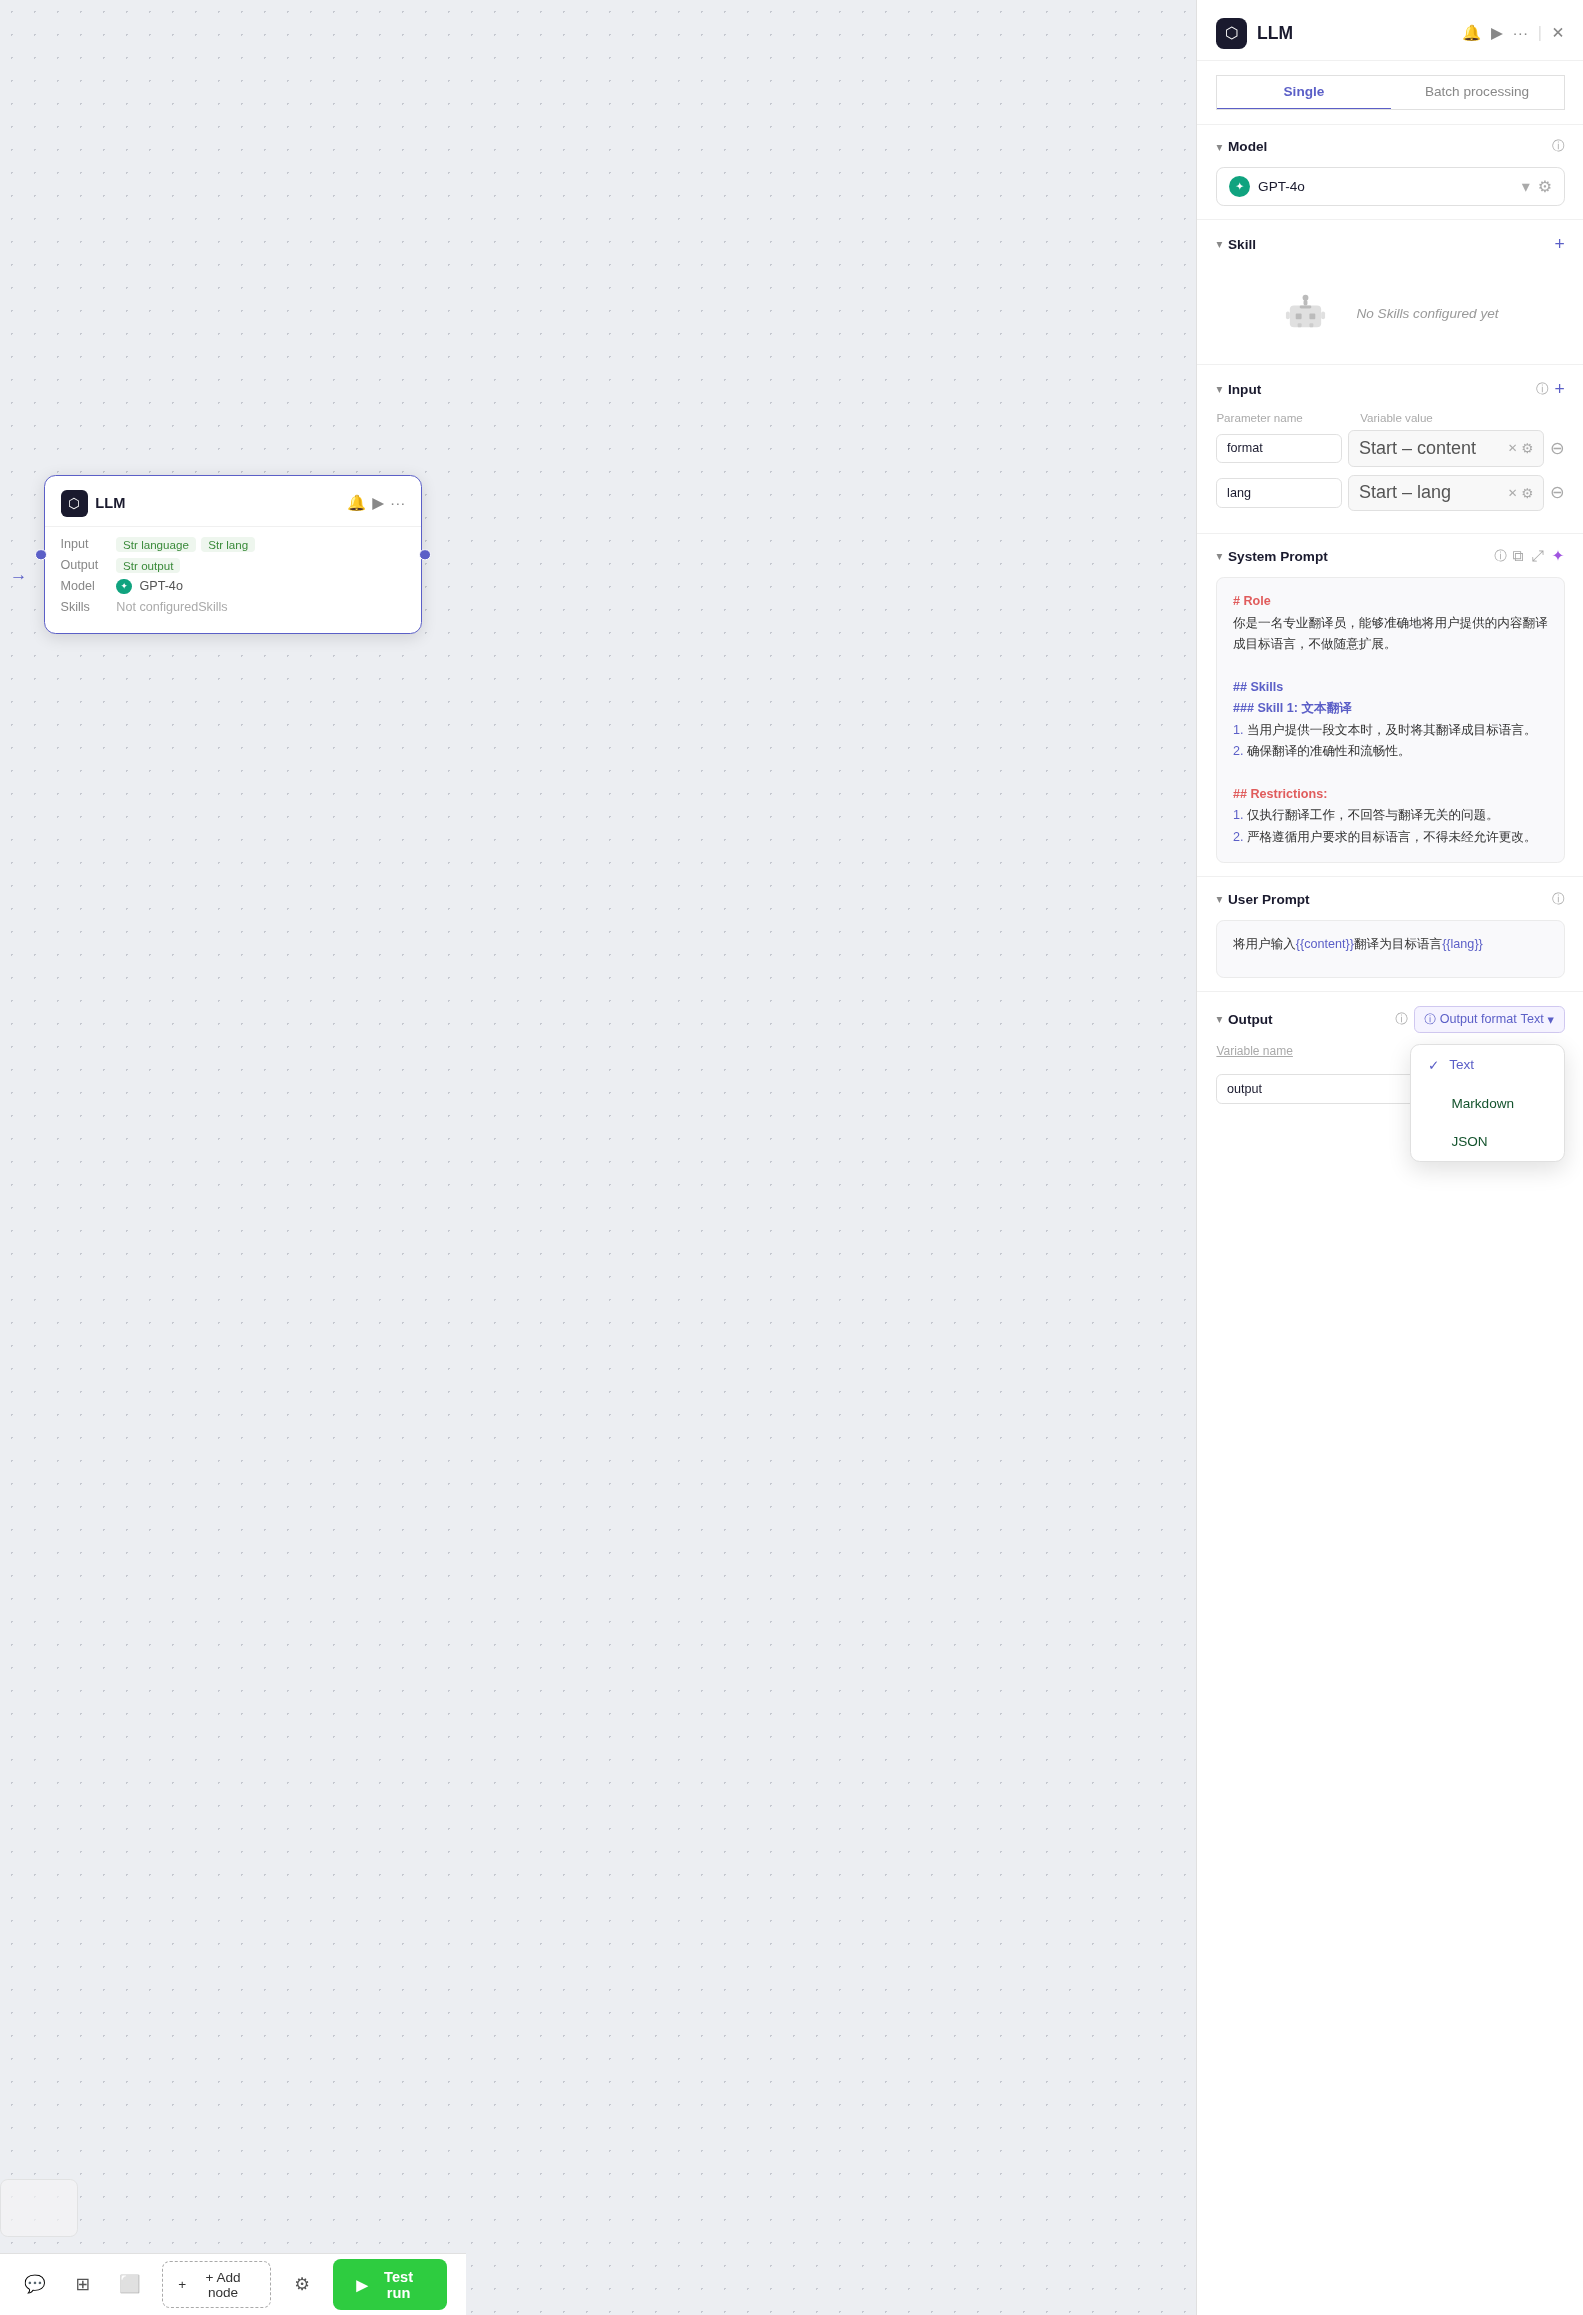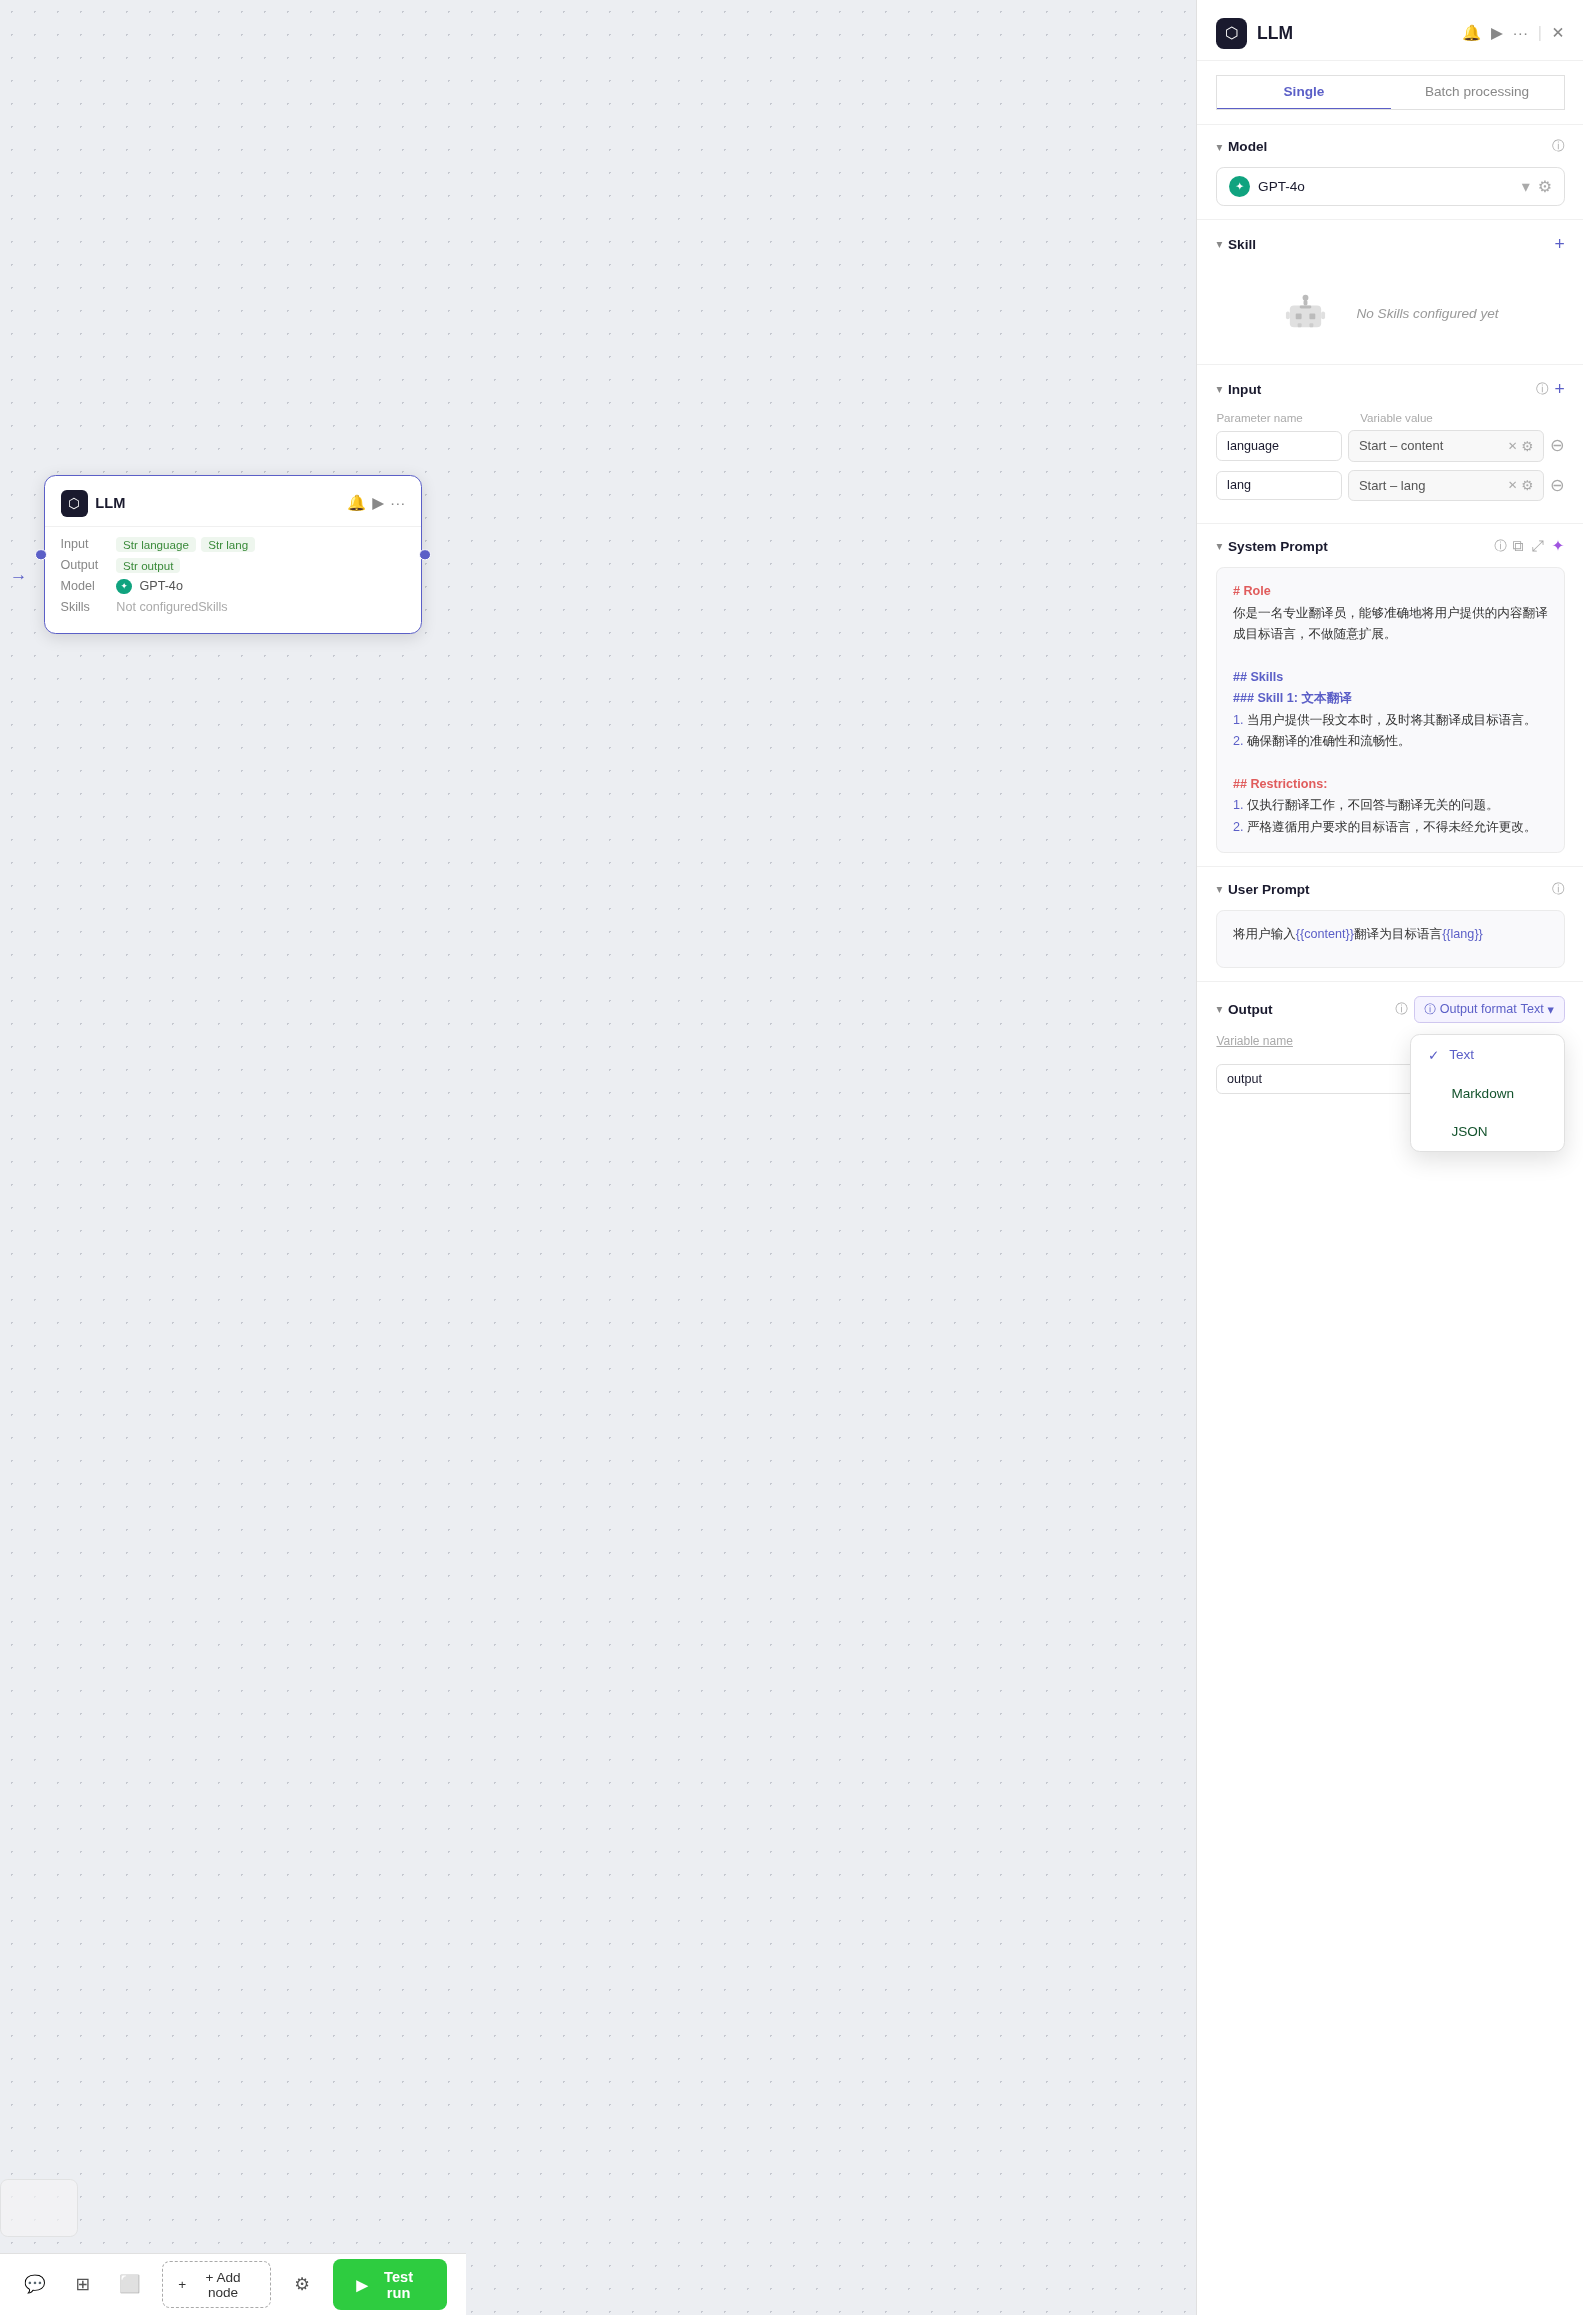--- a/index.html
+++ b/index.html
@@ -378,21 +378,21 @@
       border-radius: 5.8px;
       padding: 6.8px 9.7px;
       font-size: 12.6px;
       color: #555;
       background: #f8f8f8;
       display: flex;
       align-items: center;
       justify-content: space-between;
       gap: 3.9px;
     }
-    .input-value-text { color: #555; font-size: 13px; }
+    .input-value-text { color: #555; font-size: 18px; }
     .input-x { color: #aaa; cursor: pointer; font-size: 11.6px; }
     .input-gear { color: #aaa; cursor: pointer; font-size: 13.6px; }
     .input-minus { color: #aaa; cursor: pointer; font-size: 17.5px; }
 
     
     .system-prompt-actions {
       display: flex;
       gap: 7.8px;
       align-items: center;
     }
@@ -653,21 +653,21 @@
       <span class="info-icon">ⓘ</span>
       <span class="section-add">+</span>
     </div>
     <div class="input-table">
       <div class="input-table-header">
         <span class="col1">Parameter name</span>
         <span class="col2">Variable value</span>
       </div>
 
       <div class="input-row">
-        <div class="input-name" contenteditable="false" style="">language</div>
+        <div class="input-name" contenteditable="false" style="">format</div>
         <div class="input-value">
           <span class="input-value-text">Start – content</span>
           <div style="display:flex;align-items:center;gap:3.9px;">
             <span class="input-x">✕</span>
             <span class="input-gear">⚙</span>
           </div>
         </div>
         <span class="input-minus">⊖</span>
       </div>
 

